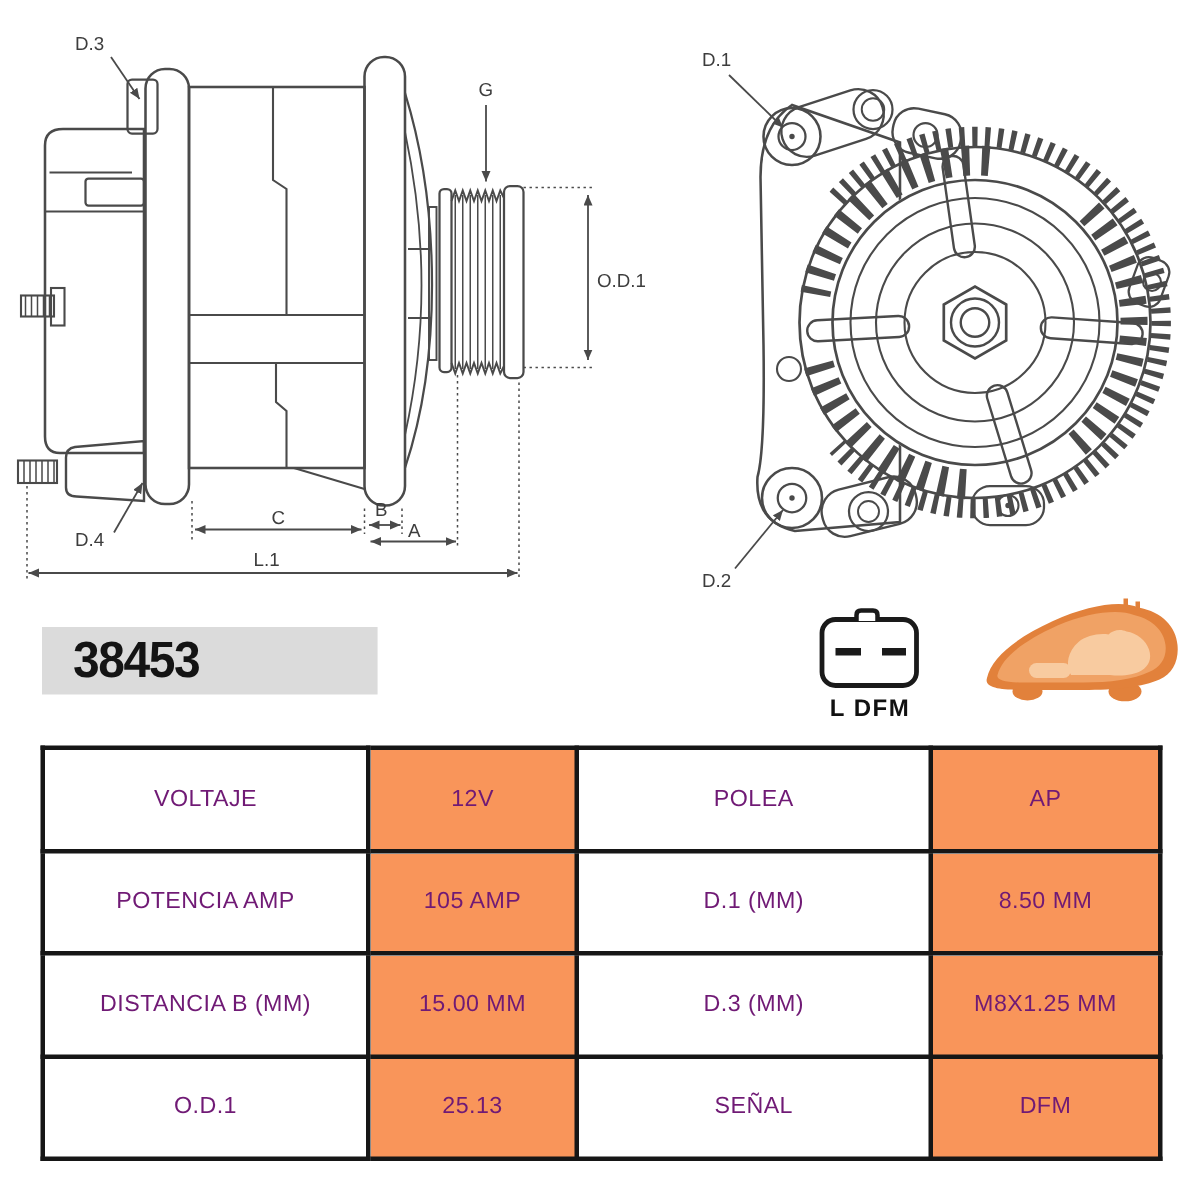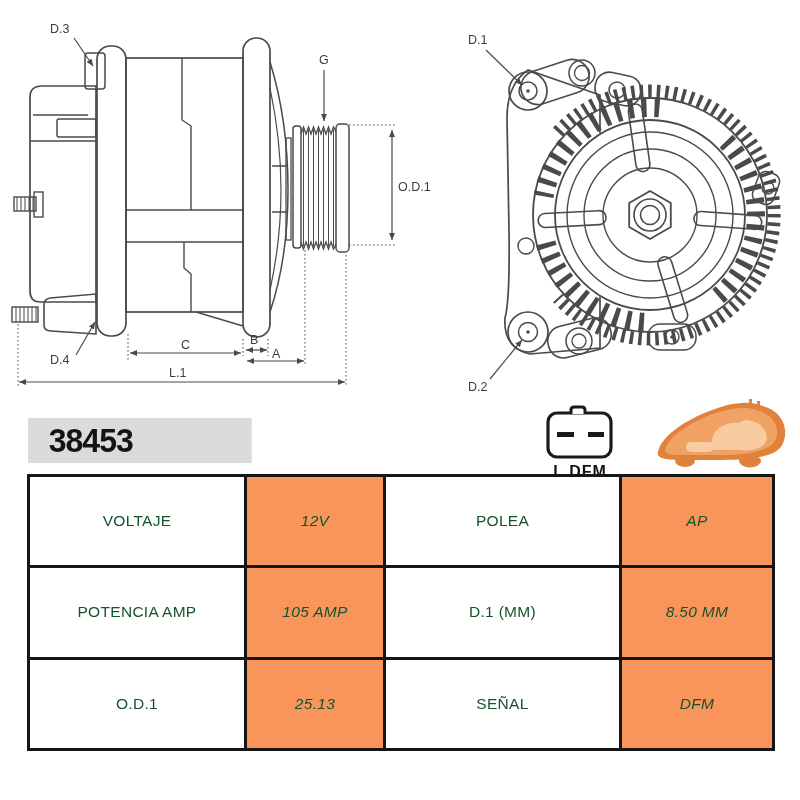--- a/index.html
+++ b/index.html
@@ -13,29 +13,29 @@
   #front-view{left:450px;top:0;}
   #part-box{
     position:absolute;left:28px;top:418px;width:238px;height:45px;
     background:#DBDBDB;color:#141414;font-size:34px;font-weight:bold;
     line-height:45px;padding-left:22px;box-sizing:border-box;
     letter-spacing:-1px;transform:scaleX(.94);transform-origin:left center;
   }
   #plug{position:absolute;left:540px;top:403px;}
   #car{position:absolute;left:652px;top:398px;}
   .spec-table{
-    position:absolute;left:27px;top:474px;width:745px;height:277px;
+    position:absolute;left:27px;top:497px;width:745px;height:277px;
     border-collapse:collapse;table-layout:fixed;
-    font-size:15.5px;color:#14532d;letter-spacing:.3px;
+    font-size:15.5px;color:#701a75;letter-spacing:.3px;
   }
   .spec-table td{
     border:3px solid #161616;text-align:center;vertical-align:middle;
     padding:0;overflow:hidden;white-space:nowrap;
   }
-  .spec-table td.val{background:#F9955A;font-style:italic;}
+  .spec-table td.val{background:#F9955A;}
   .dim-text{fill:#3d3d3d;font-size:12.5px;}
   .ln{stroke:#4a4a4a;fill:none;}
 </style>
 </head>
 <body>
 
 <svg id="side-view" class="diagram" width="450" height="400" viewBox="0 0 450 400">
   <defs>
     <marker id="ah1" markerWidth="9" markerHeight="8" refX="7" refY="3" orient="auto-start-reverse" markerUnits="userSpaceOnUse">
       <path d="M0,0 L7,3 L0,6 Z" fill="#4a4a4a"></path>
@@ -209,19 +209,25 @@
       <td class="lbl">POLEA</td>
       <td class="val">AP</td>
     </tr>
     <tr>
       <td class="lbl">POTENCIA AMP</td>
       <td class="val">105 AMP</td>
       <td class="lbl">D.1 (MM)</td>
       <td class="val">8.50 MM</td>
     </tr>
     <tr>
+      <td class="lbl">DISTANCIA B (MM)</td>
+      <td class="val">15.00 MM</td>
+      <td class="lbl">D.3 (MM)</td>
+      <td class="val">M8X1.25 MM</td>
+    </tr>
+    <tr>
       <td class="lbl">O.D.1</td>
       <td class="val">25.13</td>
       <td class="lbl">SEÑAL</td>
       <td class="val">DFM</td>
     </tr>
   </tbody>
 </table>
 
 </body></html>

